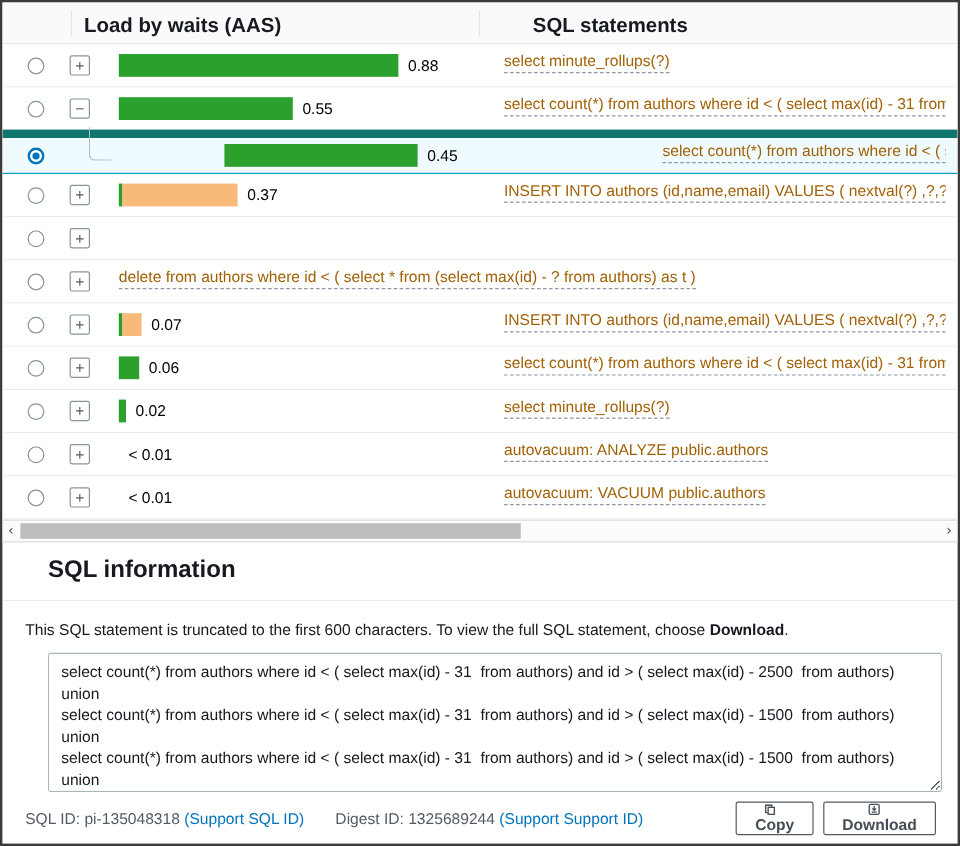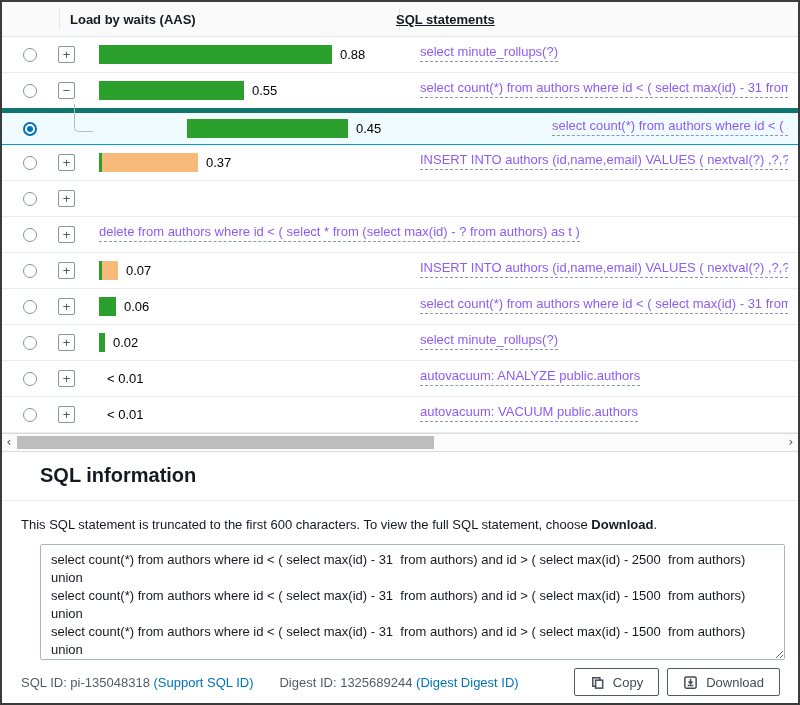--- a/index.html
+++ b/index.html
@@ -8,35 +8,35 @@
 
   .frame {
     position: relative; width: 800px; height: 705px;
     border: 2px solid #3b3b3b; background: #fff; overflow: hidden;
   }
 
   
   .tbl { width: 100%; }
   .thead {
     position: relative; height: 35px; background: #fafafa;
-    border-bottom: 1px solid #e3e6e8; font-size: 13px; font-weight: 700; color: #16191f;
+    border-bottom: 1px solid #e3e6e8; font-size: 17px; font-weight: 700; color: #16191f;
   }
   .th-load { position: absolute; left: 68px; top: 10px; }
-  .th-sql  { position: absolute; left: 394px; top: 10px; text-decoration: underline; }
+  .th-sql  { position: absolute; left: 442px; top: 10px; }
   .th-div  { position: absolute; top: 7px; width: 1px; height: 21px; background: #e3e6e8; }
   .th-div.d1 { left: 57px; }
   .th-div.d2 { left: 397px; }
 
   .row {
     position: relative; display: flex; align-items: center; height: 36px;
     border-bottom: 1px solid #eaeded; background: #fff; overflow: visible;
   }
   .row.selected {
     background: #f0fbff;
-    border-top: 5px solid #0f766e; border-bottom: 1px solid #00a1c9;
+    border-top: 7px solid #0f766e; border-bottom: 1px solid #00a1c9;
     margin-top: -1px; height: 37px; z-index: 1; gap: 44px;
   }
   .cell-radio { width: 56px; display: flex; justify-content: center; flex: none; }
   .radio {
     width: 14px; height: 14px; border: 1px solid #879596; border-radius: 50%;
     background: #fff; display: inline-block; position: relative; cursor: pointer;
   }
   .radio.checked { border: 2px solid #0073bb; }
   .radio.checked::after {
     content: ""; position: absolute; left: 2px; top: 2px; right: 2px; bottom: 2px;
@@ -53,21 +53,21 @@
     border-left: 1px solid #b4bcc0; border-bottom: 1px solid #b4bcc0;
     border-bottom-left-radius: 5px; z-index: 2;
   }
   .cell-bar { width: 321px; flex: none; display: flex; align-items: center; }
   .bar { display: inline-flex; height: 19px; margin-left: 7px; }
   .seg { display: inline-block; height: 19px; }
   .val { margin-left: 8px; font-size: 13px; color: #000000; white-space: nowrap; }
   .cell-sql { flex: 1 1 auto; overflow: hidden; padding-left: 7px; padding-right: 10px; }
   .sql {
     display: inline-block; max-width: 100%; overflow: hidden; white-space: nowrap;
-    font-size: 13px; color: #8b5cf6; text-decoration: none;
+    font-size: 13px; color: #a16207; text-decoration: none;
     border-bottom: 1px dashed #8a98a8; padding-bottom: 2px; cursor: pointer;
   }
 
   
   .hscroll {
     position: relative; height: 19px; background: #fbfbfb;
     border-top: 1px solid #dcdcdc; border-bottom: 1px solid #dcdcdc;
   }
   .hs-arrow {
     position: absolute; top: 0; width: 14px; height: 17px; color: #4a4a4a;
@@ -97,22 +97,23 @@
     display: flex; align-items: center; margin: 8px 18px 1px 19px; height: 28px;
   }
   .ids { display: flex; align-items: center; font-size: 13px; color: #545b64; flex: 1 1 auto; }
   .id-group { white-space: nowrap; }
   .id-group + .id-group { margin-left: 26px; }
   .id-link { color: #0073bb; text-decoration: none; cursor: pointer; }
   .btn {
     display: inline-flex; align-items: center; justify-content: center;
     height: 28px; padding: 0 15px; background: #fff;
     border: 1px solid #545b64; border-radius: 2px;
-    font-size: 13px; font-weight: 400; color: #444d56; cursor: pointer;
+    font-size: 13px; font-weight: 700; color: #444d56; cursor: pointer;
     font-family: "Liberation Sans", sans-serif;
+    flex-direction: column;
   }
   .btn + .btn { margin-left: 8px; }
   .btn svg { margin-right: 8px; display: block; }
 </style>
 </head>
 <body>
 
 <div class="frame">
 
   <div class="tbl">
@@ -316,21 +317,21 @@
     <div class="panel-title">SQL information</div>
     <div class="panel-divider"></div>
     <div class="notice"><span>This SQL statement is truncated to the first 600 characters. To view the full SQL statement, choose </span><b>Download</b><span>.</span></div>
     <textarea class="sql-box" readonly="" spellcheck="false" style="">select count(*) from authors where id &lt; ( select max(id) - 31  from authors) and id &gt; ( select max(id) - 2500  from authors) union
 select count(*) from authors where id &lt; ( select max(id) - 31  from authors) and id &gt; ( select max(id) - 1500  from authors) union
 select count(*) from authors where id &lt; ( select max(id) - 31  from authors) and id &gt; ( select max(id) - 1500  from authors) union
 select count(*) from authors where id &lt; ( select max(id) - 31  from authors) and id &gt; ( select max(id) - 1</textarea>
     <div class="panel-footer">
       <div class="ids">
         <span class="id-group"><span>SQL ID: pi-135048318</span> <a class="id-link">(Support SQL ID)</a></span>
-        <span class="id-group"><span>Digest ID: 1325689244</span> <a class="id-link">(Digest Digest ID)</a></span>
+        <span class="id-group"><span>Digest ID: 1325689244</span> <a class="id-link">(Support Support ID)</a></span>
       </div>
       <button class="btn">
         <svg width="15" height="15" viewBox="0 0 16 16" fill="none" stroke="#444d56" stroke-width="1.6">
           <path d="M10.5 5.5 V3 H3 v9 h2.5"></path>
           <rect x="6" y="5.5" width="7.5" height="8.5"></rect>
         </svg>
         <span>Copy</span>
       </button>
       <button class="btn">
         <svg width="15" height="15" viewBox="0 0 16 16" fill="none" stroke="#444d56" stroke-width="1.6">

